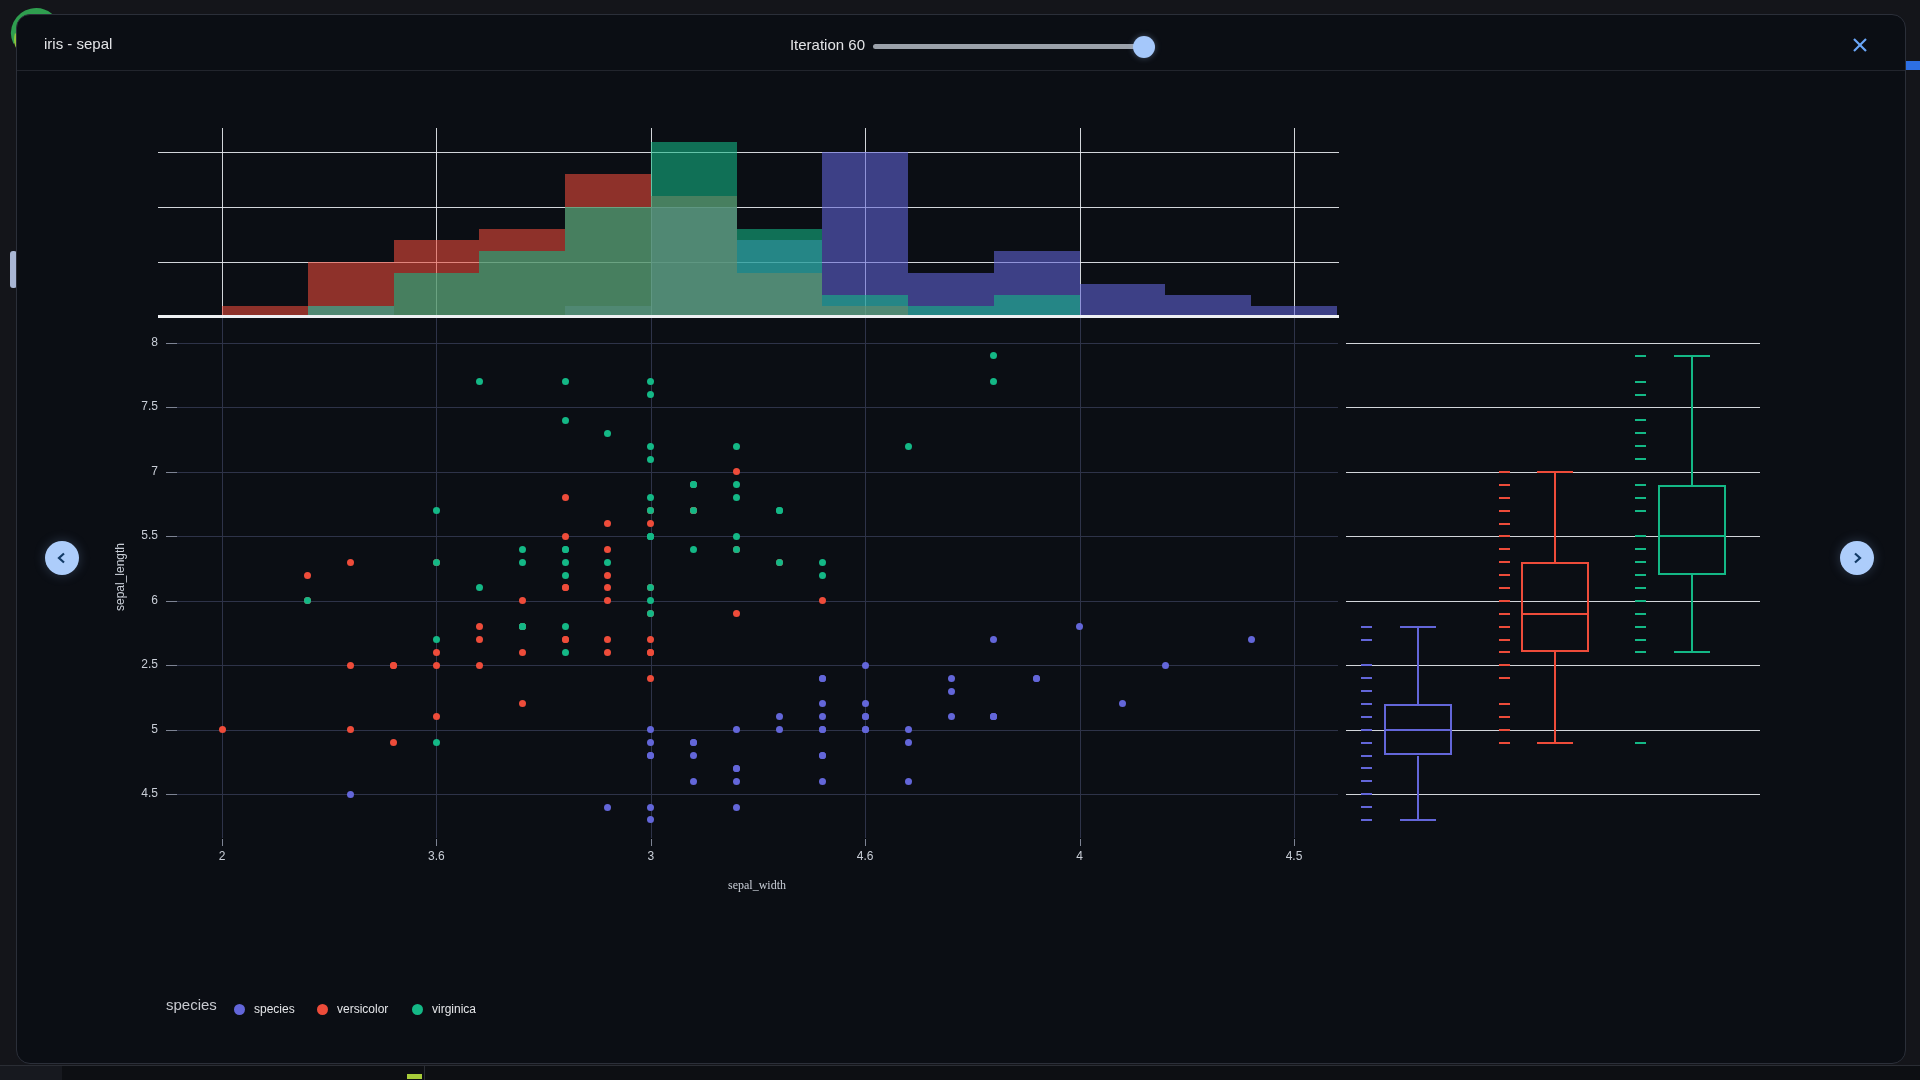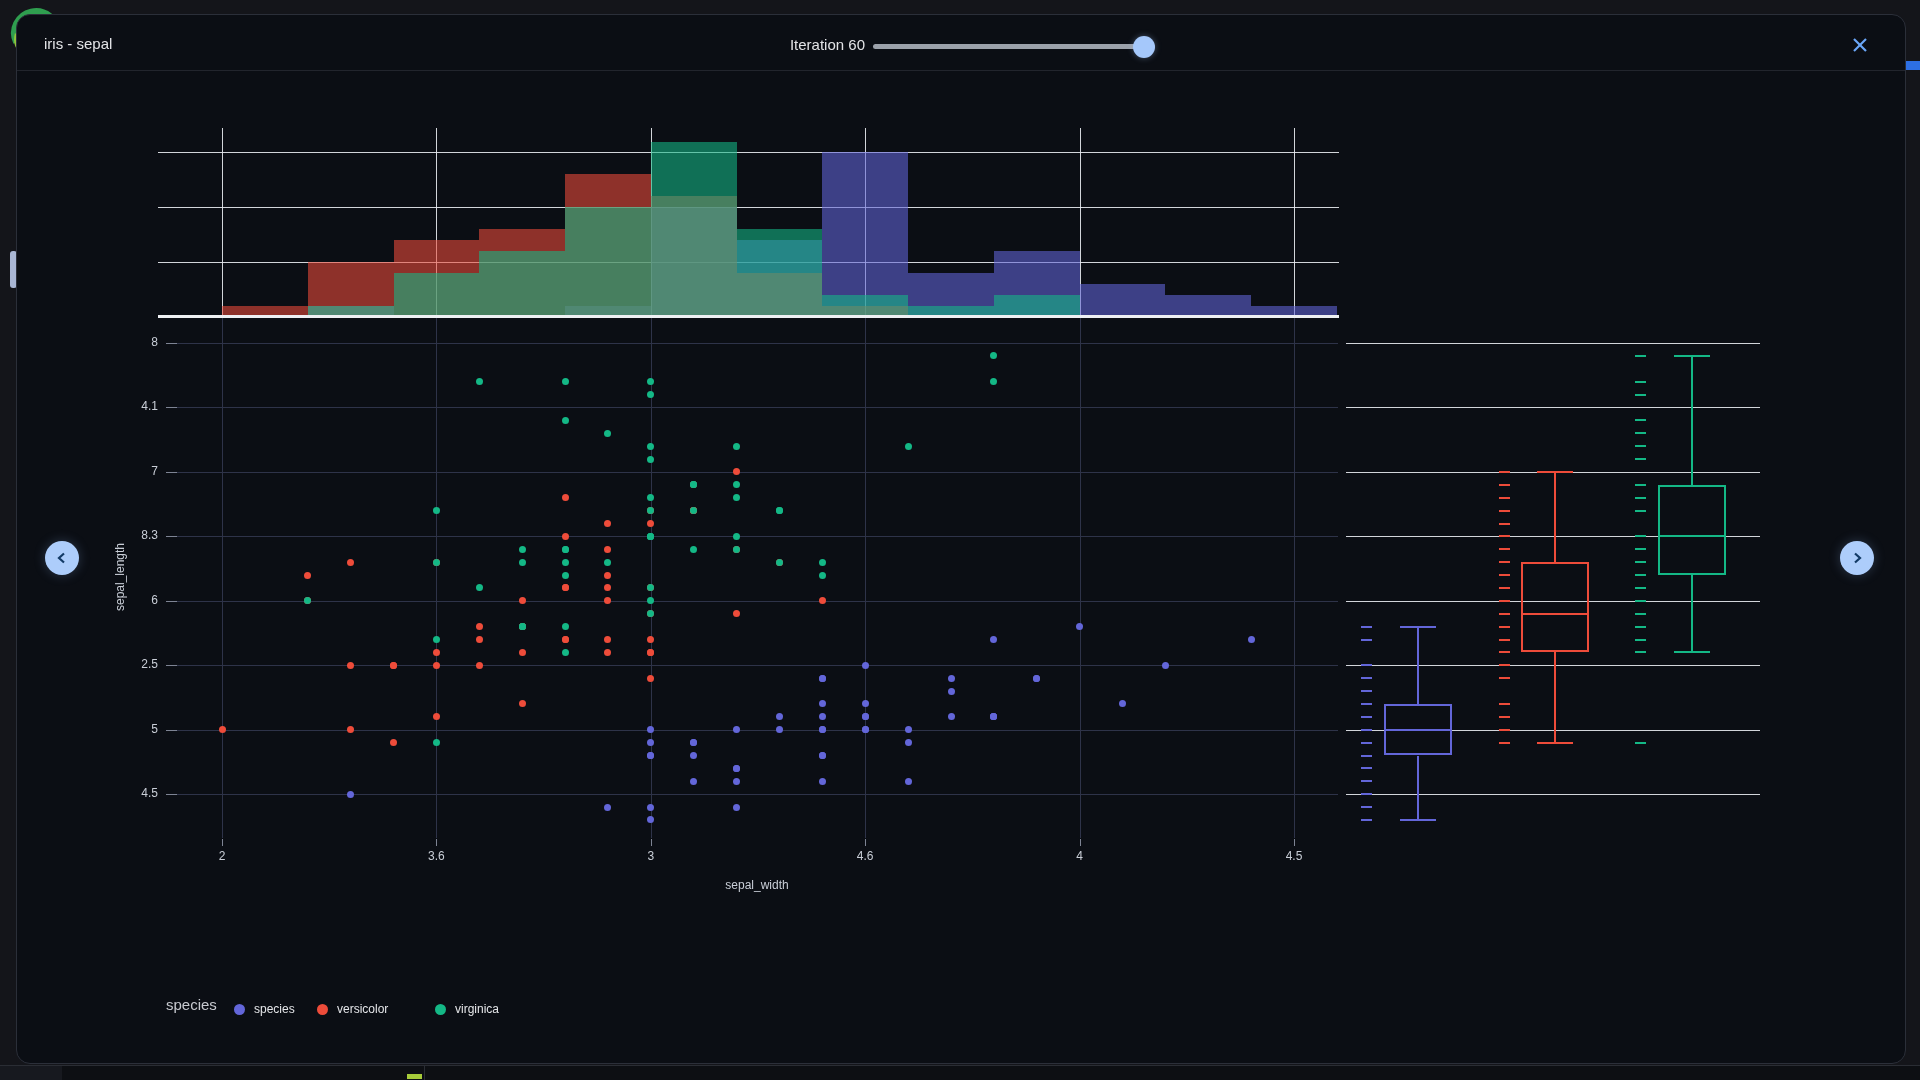--- a/index.html
+++ b/index.html
@@ -64,28 +64,28 @@
 
   <div class="legend-title">species</div>
   <div class="legend-item" style="left:217px;">
     <span class="legend-dot" style="background: rgb(99, 102, 217);"></span>
     <span class="legend-label">species</span>
   </div>
   <div class="legend-item" style="left:300px;">
     <span class="legend-dot" style="background: rgb(238, 76, 58);"></span>
     <span class="legend-label">versicolor</span>
   </div>
-  <div class="legend-item" style="left:418px;">
+  <div class="legend-item" style="left:395px;">
     <span class="legend-dot" style="background: rgb(20, 184, 134);"></span>
     <span class="legend-label">virginica</span>
   </div>
 </div>
 
 <div id="chart-layer">
-  <div class="axistitle" style="left:657px;top:878px;width:200px;">sepal_width</div>
+  <div class="axistitle" style="left:657px;top:878px;width:200px;font-family:Liberation Serif, serif;">sepal_width</div>
   <div class="axistitle" style="left:60px;top:570px;width:120px;transform:rotate(-90deg);">sepal_length</div>
 <div style="position: absolute; left: 222px; top: 128px; width: 1px; height: 189px; background: rgba(232, 235, 240, 0.9);"></div>
     <div style="position: absolute; left: 436.4px; top: 128px; width: 1px; height: 189px; background: rgba(232, 235, 240, 0.9);"></div>
     <div style="position: absolute; left: 650.8px; top: 128px; width: 1px; height: 189px; background: rgba(232, 235, 240, 0.9);"></div>
     <div style="position: absolute; left: 865.2px; top: 128px; width: 1px; height: 189px; background: rgba(232, 235, 240, 0.9);"></div>
     <div style="position: absolute; left: 1079.6px; top: 128px; width: 1px; height: 189px; background: rgba(232, 235, 240, 0.9);"></div>
     <div style="position: absolute; left: 1294px; top: 128px; width: 1px; height: 189px; background: rgba(232, 235, 240, 0.9);"></div>
     <div style="position: absolute; left: 158px; top: 262.1px; width: 1181px; height: 1px; background: rgba(232, 235, 240, 0.9);"></div>
     <div style="position: absolute; left: 158px; top: 207.3px; width: 1181px; height: 1px; background: rgba(232, 235, 240, 0.9);"></div>
     <div style="position: absolute; left: 158px; top: 152.4px; width: 1181px; height: 1px; background: rgba(232, 235, 240, 0.9);"></div>
@@ -115,27 +115,27 @@
     <div style="position: absolute; left: 736.6px; top: 229.2px; width: 85.8px; height: 87.8px; background: rgb(20, 184, 134); opacity: 0.58;"></div>
     <div style="position: absolute; left: 822.3px; top: 295.1px; width: 85.8px; height: 21.9px; background: rgb(20, 184, 134); opacity: 0.58;"></div>
     <div style="position: absolute; left: 908.1px; top: 306px; width: 85.8px; height: 11px; background: rgb(20, 184, 134); opacity: 0.58;"></div>
     <div style="position: absolute; left: 993.8px; top: 295.1px; width: 85.8px; height: 21.9px; background: rgb(20, 184, 134); opacity: 0.58;"></div>
     <div style="position: absolute; left: 158px; top: 315px; width: 1181px; height: 3px; background: rgb(238, 240, 243);"></div>
     <div style="position: absolute; left: 177px; top: 343px; width: 1161px; height: 1px; background: rgb(46, 51, 73);"></div>
     <div style="position: absolute; left: 166px; top: 343px; width: 11px; height: 1px; background: rgb(126, 132, 148);"></div>
     <div style="position: absolute; left: 98px; top: 335px; width: 60px; text-align: right; font: 12px &quot;Liberation Sans&quot;, sans-serif; color: rgb(201, 206, 215);">8</div>
     <div style="position: absolute; left: 177px; top: 407.4px; width: 1161px; height: 1px; background: rgb(46, 51, 73);"></div>
     <div style="position: absolute; left: 166px; top: 407.4px; width: 11px; height: 1px; background: rgb(126, 132, 148);"></div>
-    <div style="position: absolute; left: 98px; top: 399.4px; width: 60px; text-align: right; font: 12px &quot;Liberation Sans&quot;, sans-serif; color: rgb(201, 206, 215);">4.1</div>
+    <div style="position: absolute; left: 98px; top: 399.4px; width: 60px; text-align: right; font: 12px &quot;Liberation Sans&quot;, sans-serif; color: rgb(201, 206, 215);">7.5</div>
     <div style="position: absolute; left: 177px; top: 471.9px; width: 1161px; height: 1px; background: rgb(46, 51, 73);"></div>
     <div style="position: absolute; left: 166px; top: 471.9px; width: 11px; height: 1px; background: rgb(126, 132, 148);"></div>
     <div style="position: absolute; left: 98px; top: 463.9px; width: 60px; text-align: right; font: 12px &quot;Liberation Sans&quot;, sans-serif; color: rgb(201, 206, 215);">7</div>
     <div style="position: absolute; left: 177px; top: 536.4px; width: 1161px; height: 1px; background: rgb(46, 51, 73);"></div>
     <div style="position: absolute; left: 166px; top: 536.4px; width: 11px; height: 1px; background: rgb(126, 132, 148);"></div>
-    <div style="position: absolute; left: 98px; top: 528.4px; width: 60px; text-align: right; font: 12px &quot;Liberation Sans&quot;, sans-serif; color: rgb(201, 206, 215);">8.3</div>
+    <div style="position: absolute; left: 98px; top: 528.4px; width: 60px; text-align: right; font: 12px &quot;Liberation Sans&quot;, sans-serif; color: rgb(201, 206, 215);">5.5</div>
     <div style="position: absolute; left: 177px; top: 600.8px; width: 1161px; height: 1px; background: rgb(46, 51, 73);"></div>
     <div style="position: absolute; left: 166px; top: 600.8px; width: 11px; height: 1px; background: rgb(126, 132, 148);"></div>
     <div style="position: absolute; left: 98px; top: 592.8px; width: 60px; text-align: right; font: 12px &quot;Liberation Sans&quot;, sans-serif; color: rgb(201, 206, 215);">6</div>
     <div style="position: absolute; left: 177px; top: 665.3px; width: 1161px; height: 1px; background: rgb(46, 51, 73);"></div>
     <div style="position: absolute; left: 166px; top: 665.3px; width: 11px; height: 1px; background: rgb(126, 132, 148);"></div>
     <div style="position: absolute; left: 98px; top: 657.3px; width: 60px; text-align: right; font: 12px &quot;Liberation Sans&quot;, sans-serif; color: rgb(201, 206, 215);">2.5</div>
     <div style="position: absolute; left: 177px; top: 729.7px; width: 1161px; height: 1px; background: rgb(46, 51, 73);"></div>
     <div style="position: absolute; left: 166px; top: 729.7px; width: 11px; height: 1px; background: rgb(126, 132, 148);"></div>
     <div style="position: absolute; left: 98px; top: 721.7px; width: 60px; text-align: right; font: 12px &quot;Liberation Sans&quot;, sans-serif; color: rgb(201, 206, 215);">5</div>
     <div style="position: absolute; left: 177px; top: 794.2px; width: 1161px; height: 1px; background: rgb(46, 51, 73);"></div>

